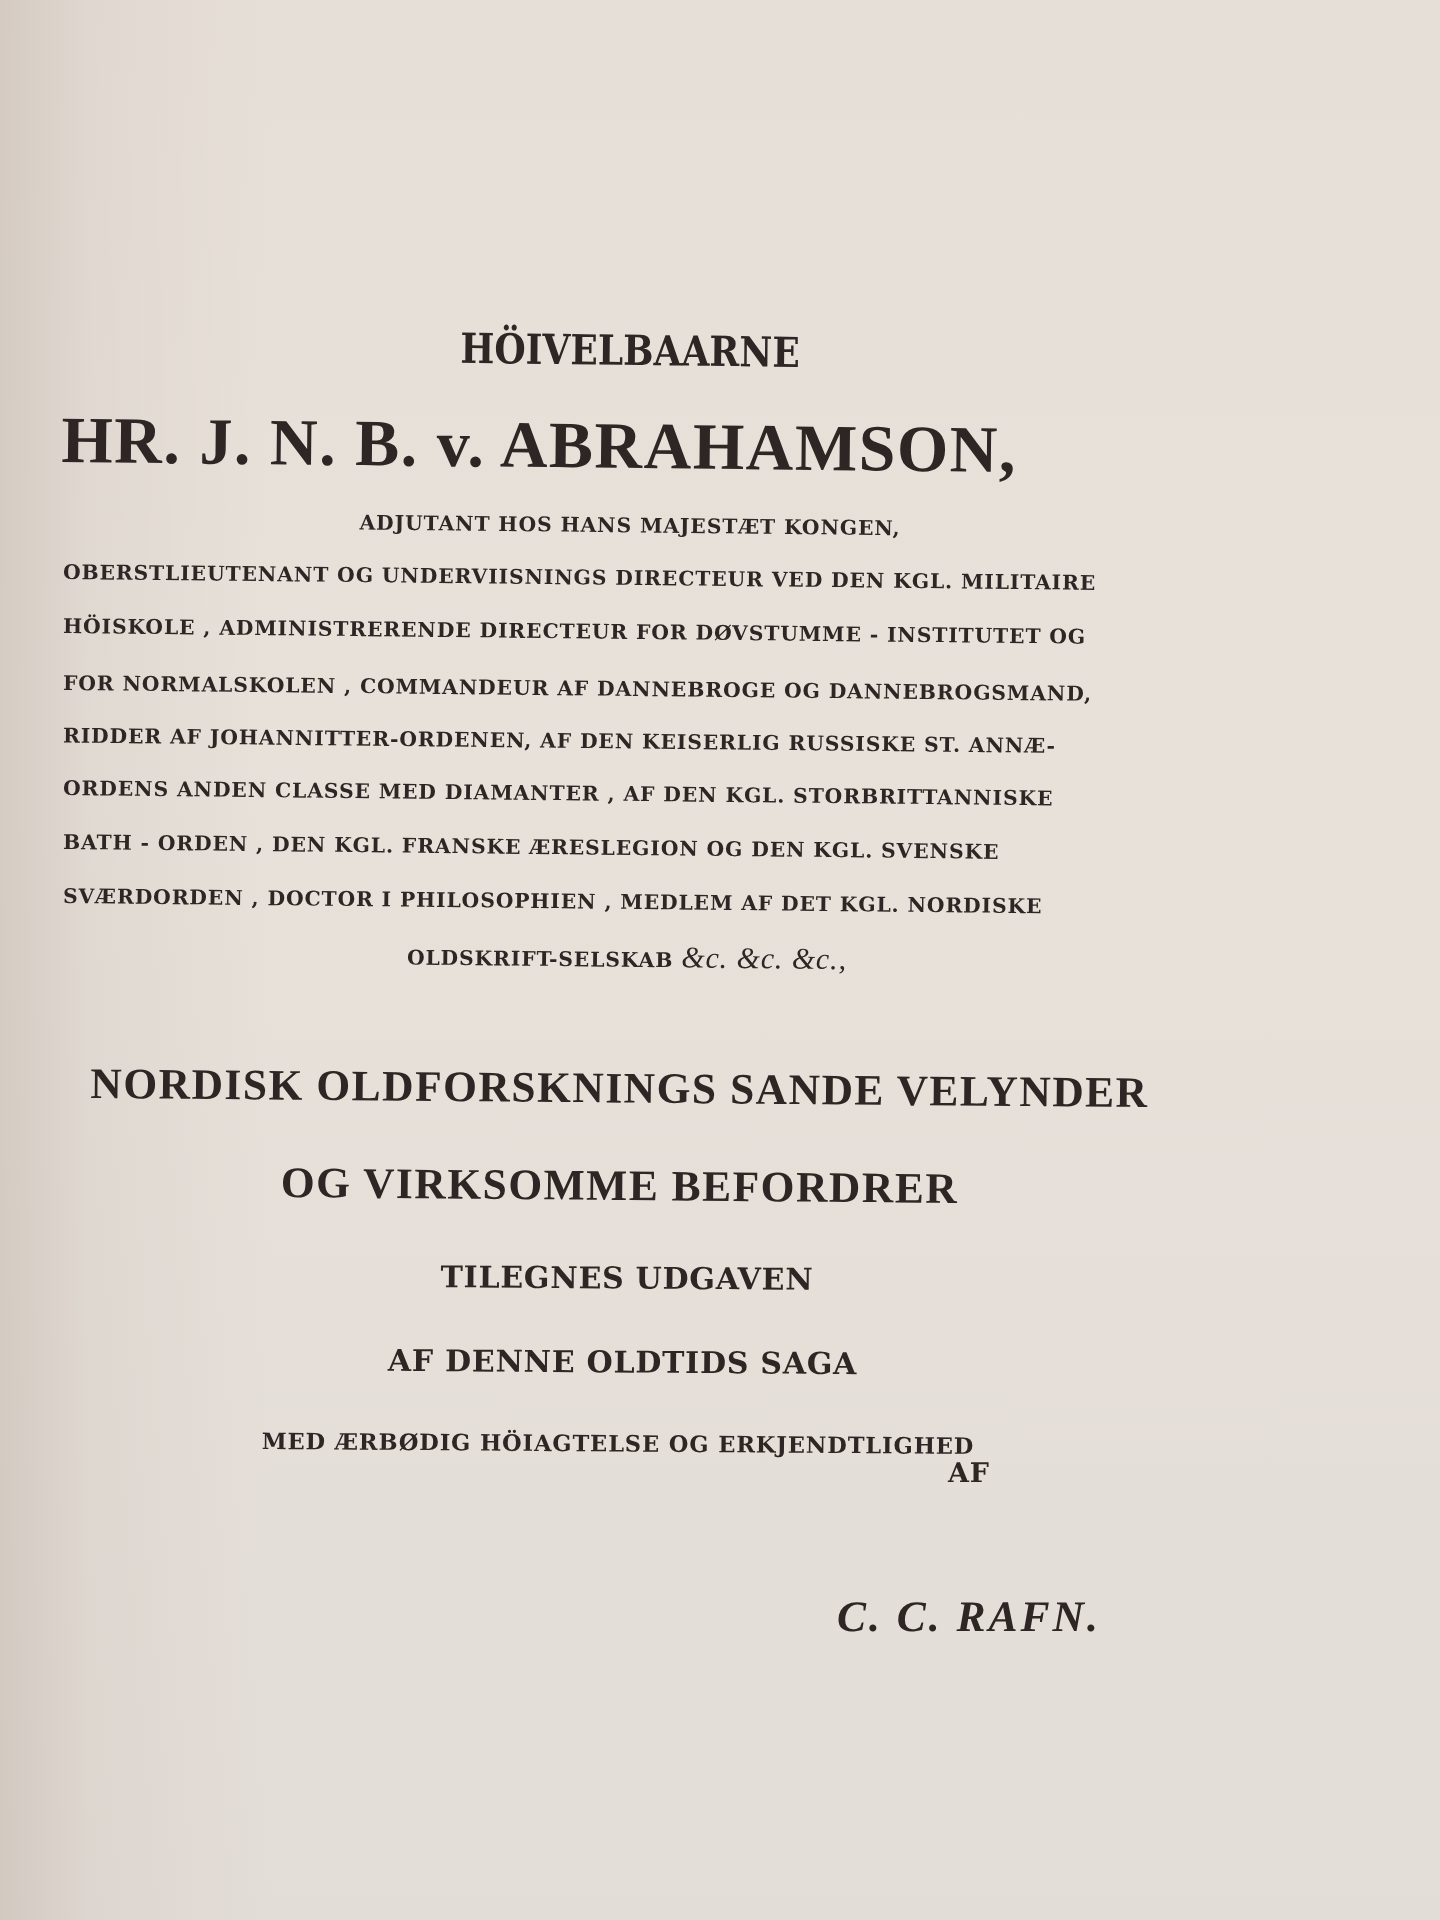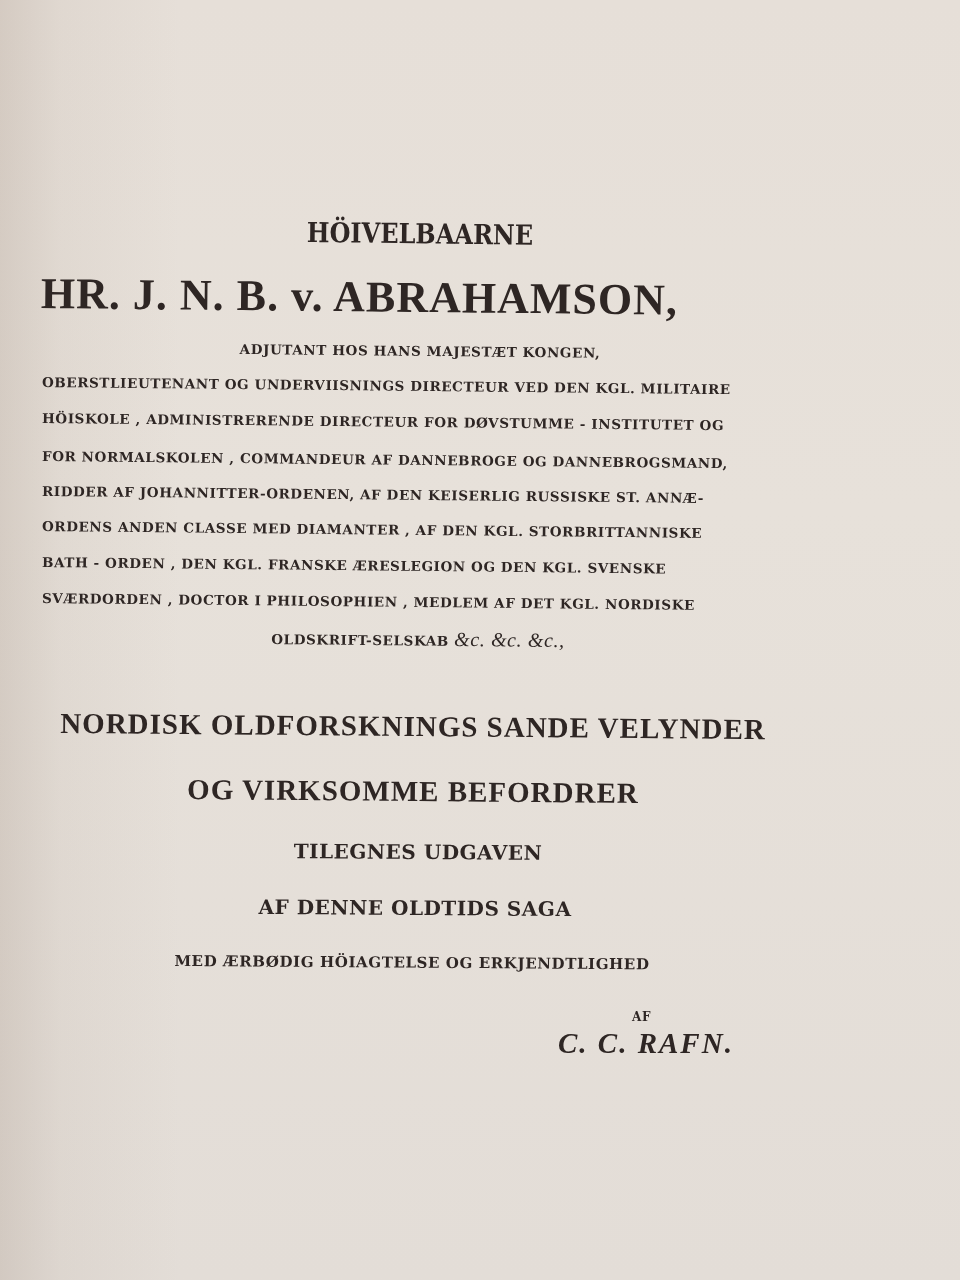--- a/index.html
+++ b/index.html
@@ -117,15 +117,15 @@
 <div class="line big2 center" style="left:413px; top:710px; transform: translateX(-50%) rotate(0.5deg);">NORDISK OLDFORSKNINGS SANDE VELYNDER</div>
 
 <div class="line big2 center" style="left:413px; top:775px; transform: translateX(-50%) rotate(0.5deg);">OG VIRKSOMME BEFORDRER</div>
 
 <div class="line mid center" style="left:418px; top:840px; transform: translateX(-50%) rotate(0.4deg);">TILEGNES UDGAVEN</div>
 
 <div class="line mid center" style="left:415px; top:896px; transform: translateX(-50%) rotate(0.4deg);">AF DENNE OLDTIDS SAGA</div>
 
 <div class="line small center" style="left:412px; top:952px; font-size:15px; transform: translateX(-50%) rotate(0.4deg);">MED ÆRBØDIG HÖIAGTELSE OG ERKJENDTLIGHED</div>
 
-<div class="line small" style="left:632px; top:1010px; font-size:12px;">AF</div>
+<div class="line small" style="left:632px; top:972px; font-size:18px;">AF</div>
 
-<div class="line author" style="left:558px; top:1027px;font-style:italic;">C. C. RAFN.</div>
+<div class="line author" style="left:558px; top:1062px;font-style:italic;">C. C. RAFN.</div>
 
 </body></html>

